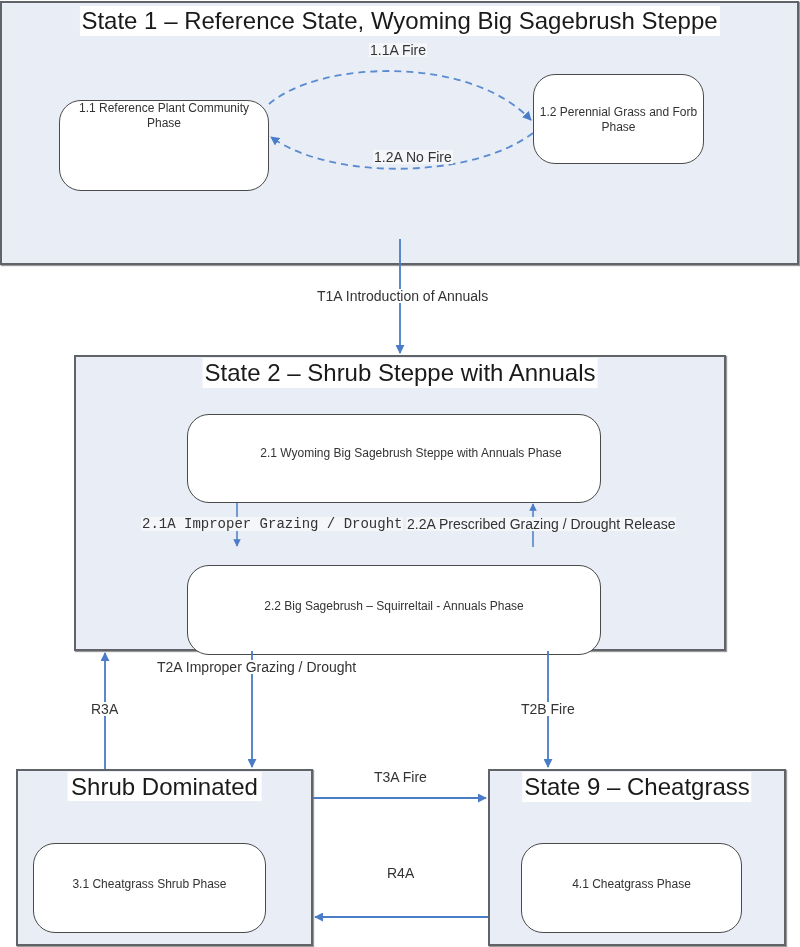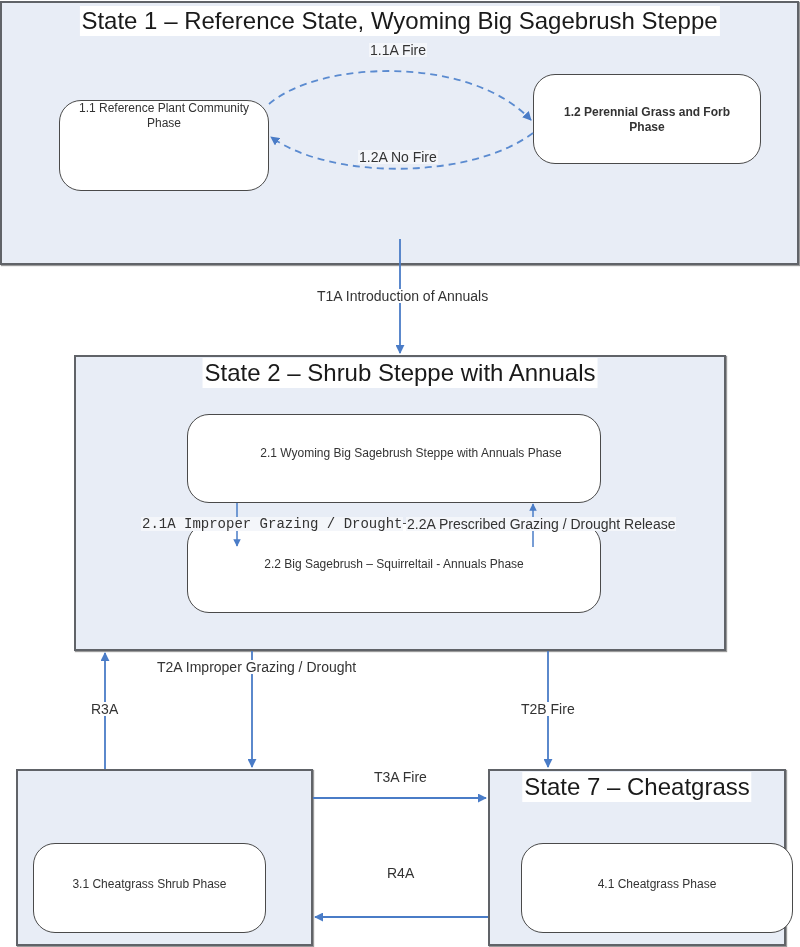--- a/index.html
+++ b/index.html
@@ -26,49 +26,50 @@
 
 <div class="state" style="left:0px; top:1px; width:799px; height:264px;">
   <div class="state-title" style="top:3px;">State 1 – Reference State, Wyoming Big Sagebrush Steppe</div>
 </div>
 <div class="phase" style="left:59px; top:59px; width:210px; height:91px; margin-top:41px;">
   <div>
     <span>1.1 Reference Plant Community</span>
     <span>Phase</span>
   </div>
 </div>
-<div class="phase" style="left:533px; top:74px; width:228px; height:90px; padding-top:30px;font-weight:bold;">
+<div class="phase" style="left:533px; top:74px; width:171px; height:90px; padding-top:30px;">
   <div>
     <span>1.2 Perennial Grass and Forb</span>
     <span>Phase</span>
   </div>
 </div>
 
 <div class="state" style="left:74px; top:355px; width:652px; height:296px;">
   <div class="state-title" style="top:1px;">State 2 – Shrub Steppe with Annuals</div>
 </div>
 <div class="phase" style="left:187px; top:414px; width:414px; height:89px; align-items:center;padding-left:34px;">
   <span style="margin-top:-10px;">2.1 Wyoming Big Sagebrush Steppe with Annuals Phase</span>
 </div>
-<div class="phase" style="left:187px; top:523px; width:414px; height:90px; align-items:center;">
+<div class="phase" style="left:187px; top:565px; width:414px; height:90px; align-items:center;">
   <span style="margin-top:-8px;">2.2 Big Sagebrush – Squirreltail - Annuals Phase</span>
 </div>
 
 <div class="state" style="left:16px; top:769px; width:297px; height:177px;">
   <div class="state-title" style="top:1px; line-height:29px; padding:0 4px;">
+    <div>Shrub Dominated</div>
   </div>
 </div>
 <div class="phase" style="left:33px; top:843px; width:233px; height:90px; align-items:center;">
   <span style="margin-top:-8px;text-align:center;">3.1 Cheatgrass Shrub Phase</span>
 </div>
 
 <div class="state" style="left:488px; top:769px; width:298px; height:177px;">
-  <div class="state-title" style="top:1px;">State 7 – Cheatgrass</div>
+  <div class="state-title" style="top:1px;">State 9 – Cheatgrass</div>
 </div>
-<div class="phase" style="left:521px; top:843px; width:272px; height:90px; align-items:center;">
+<div class="phase" style="left:521px; top:843px; width:221px; height:90px; align-items:center;">
   <span style="margin-top:-8px;">4.1 Cheatgrass Phase</span>
 </div>
 
 <svg class="arrows" viewBox="0 0 800 947">
   <defs>
     <marker id="ah" viewBox="0 0 10 10" refX="9" refY="5" markerWidth="5" markerHeight="5" orient="auto">
       <path d="M0,0 L10,5 L0,10 z" fill="#4a7cc7"></path>
     </marker>
   </defs>
 
@@ -86,21 +87,21 @@
   <line x1="252" y1="651" x2="252" y2="767" stroke="#4a7cc7" stroke-width="1.8" marker-end="url(#ah)"></line>
 
   <line x1="548" y1="651" x2="548" y2="767" stroke="#4a7cc7" stroke-width="1.8" marker-end="url(#ah)"></line>
 
   <line x1="313" y1="798" x2="486" y2="798" stroke="#4a7cc7" stroke-width="1.8" marker-end="url(#ah)"></line>
 
   <line x1="488" y1="917" x2="315" y2="917" stroke="#4a7cc7" stroke-width="1.8" marker-end="url(#ah)"></line>
 </svg>
 
 <div class="lbl onblue" style="left:369px; top:43px;">1.1A  Fire</div>
-<div class="lbl onblue" style="left:358px; top:150px;text-align:right;">1.2A  No Fire</div>
+<div class="lbl onblue" style="left:373px; top:150px;text-align:right;">1.2A  No Fire</div>
 <div class="lbl" style="left:316px; top:289px;">T1A  Introduction of Annuals</div>
 <div class="lbl onblue" style="left:141px; top:517px;font-family:Liberation Mono, monospace;">2.1A Improper Grazing / Drought</div>
 <div class="lbl onblue" style="left:406px; top:517px;">2.2A Prescribed Grazing / Drought Release</div>
 <div class="lbl" style="left:90px; top:702px;">R3A</div>
 <div class="lbl" style="left:156px; top:660px;">T2A  Improper Grazing / Drought</div>
 <div class="lbl" style="left:520px; top:702px;text-align:right;">T2B  Fire</div>
 <div class="lbl" style="left:373px; top:770px;">T3A Fire</div>
 <div class="lbl" style="left:386px; top:866px;">R4A</div>
 
 </body></html>

